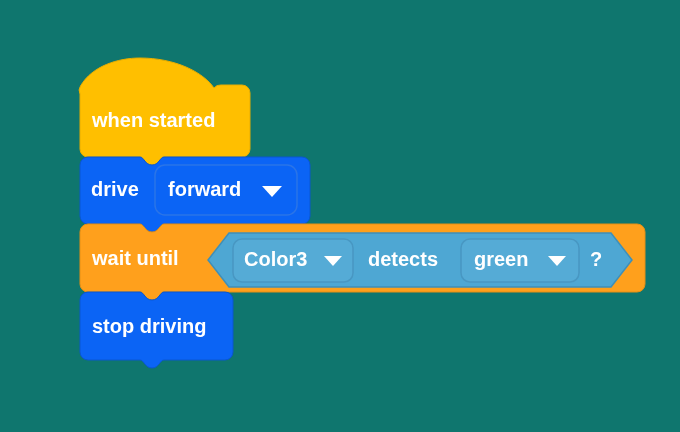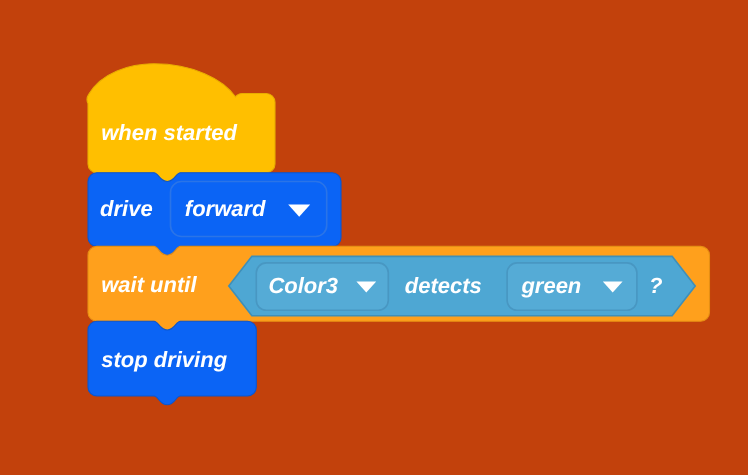--- a/index.html
+++ b/index.html
@@ -10,22 +10,21 @@
   body {
     width: 680px;
     height: 432px;
     overflow: hidden;
     font-family: "Liberation Sans", sans-serif;
   }
   #workspace {
     position: relative;
     width: 680px;
     height: 432px;
-    background: #c2410c;
-    font-style: italic;
+    background: #0f766e;
   }
   #blocks-svg {
     position: absolute;
     left: 0;
     top: 0;
     width: 680px;
     height: 432px;
   }
   .block-label {
     font-family: "Liberation Sans", sans-serif;

